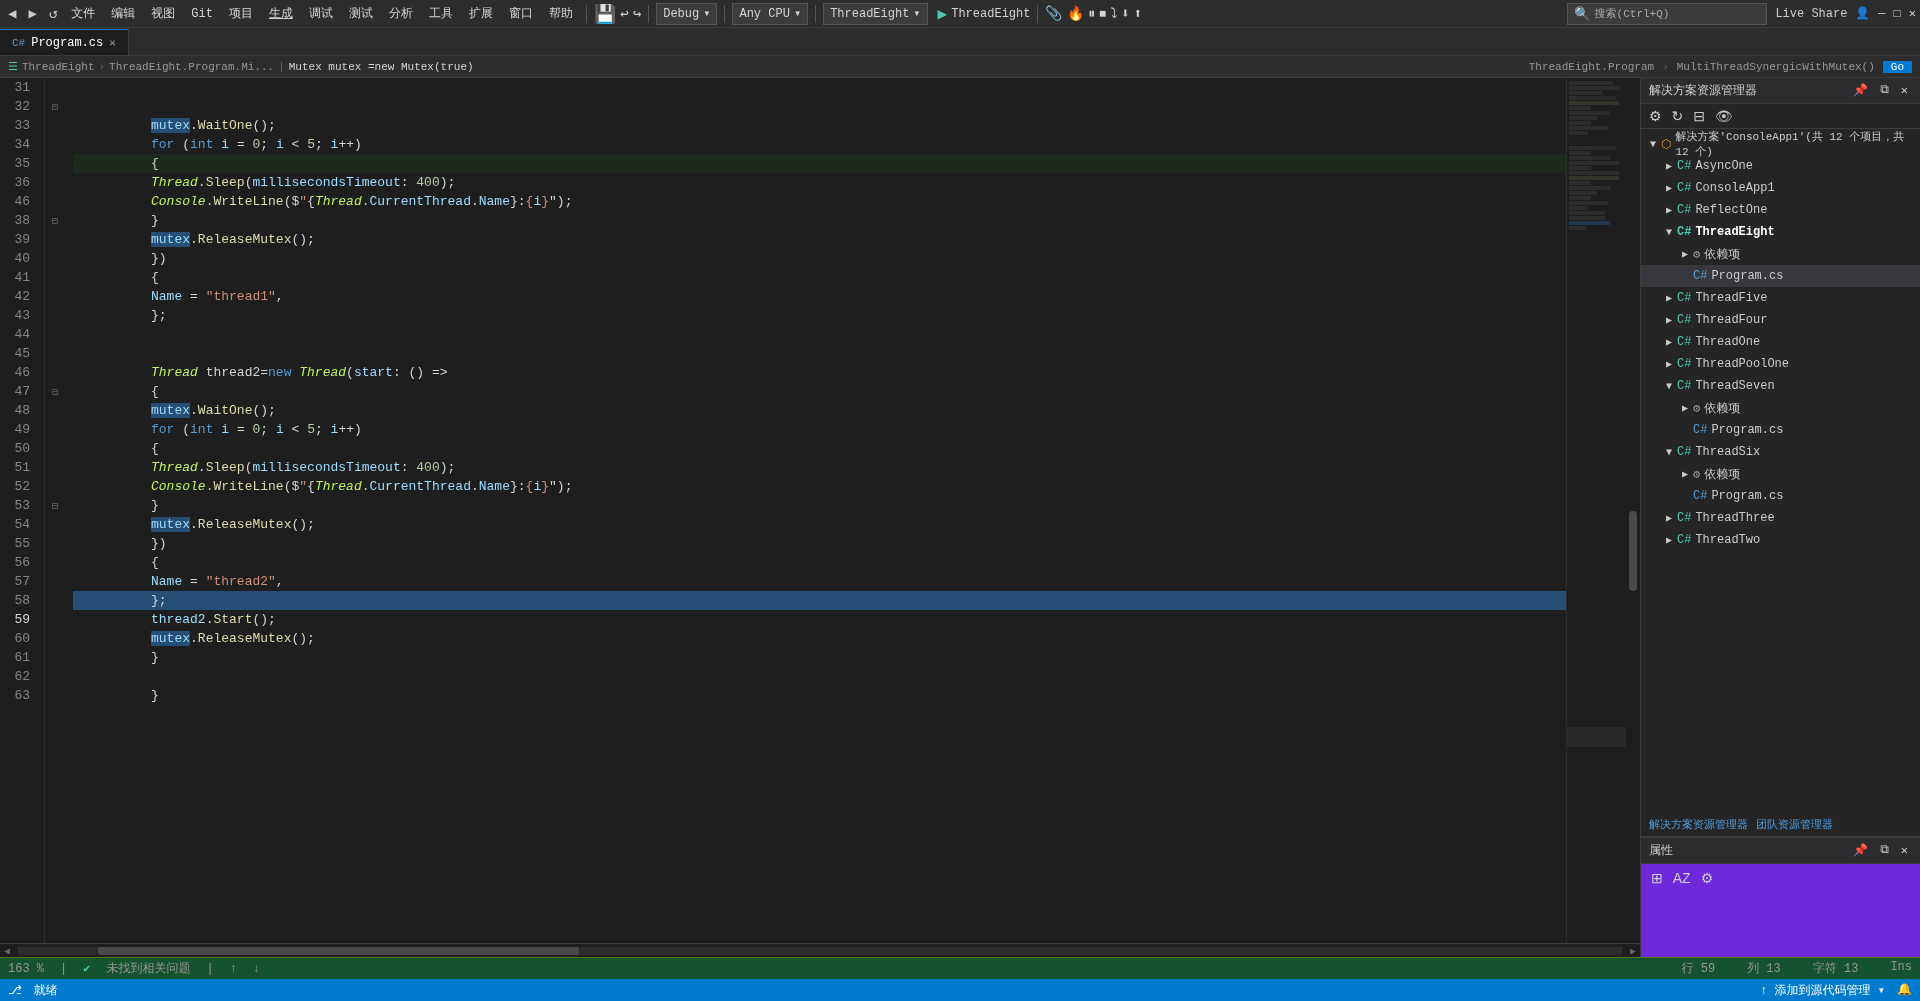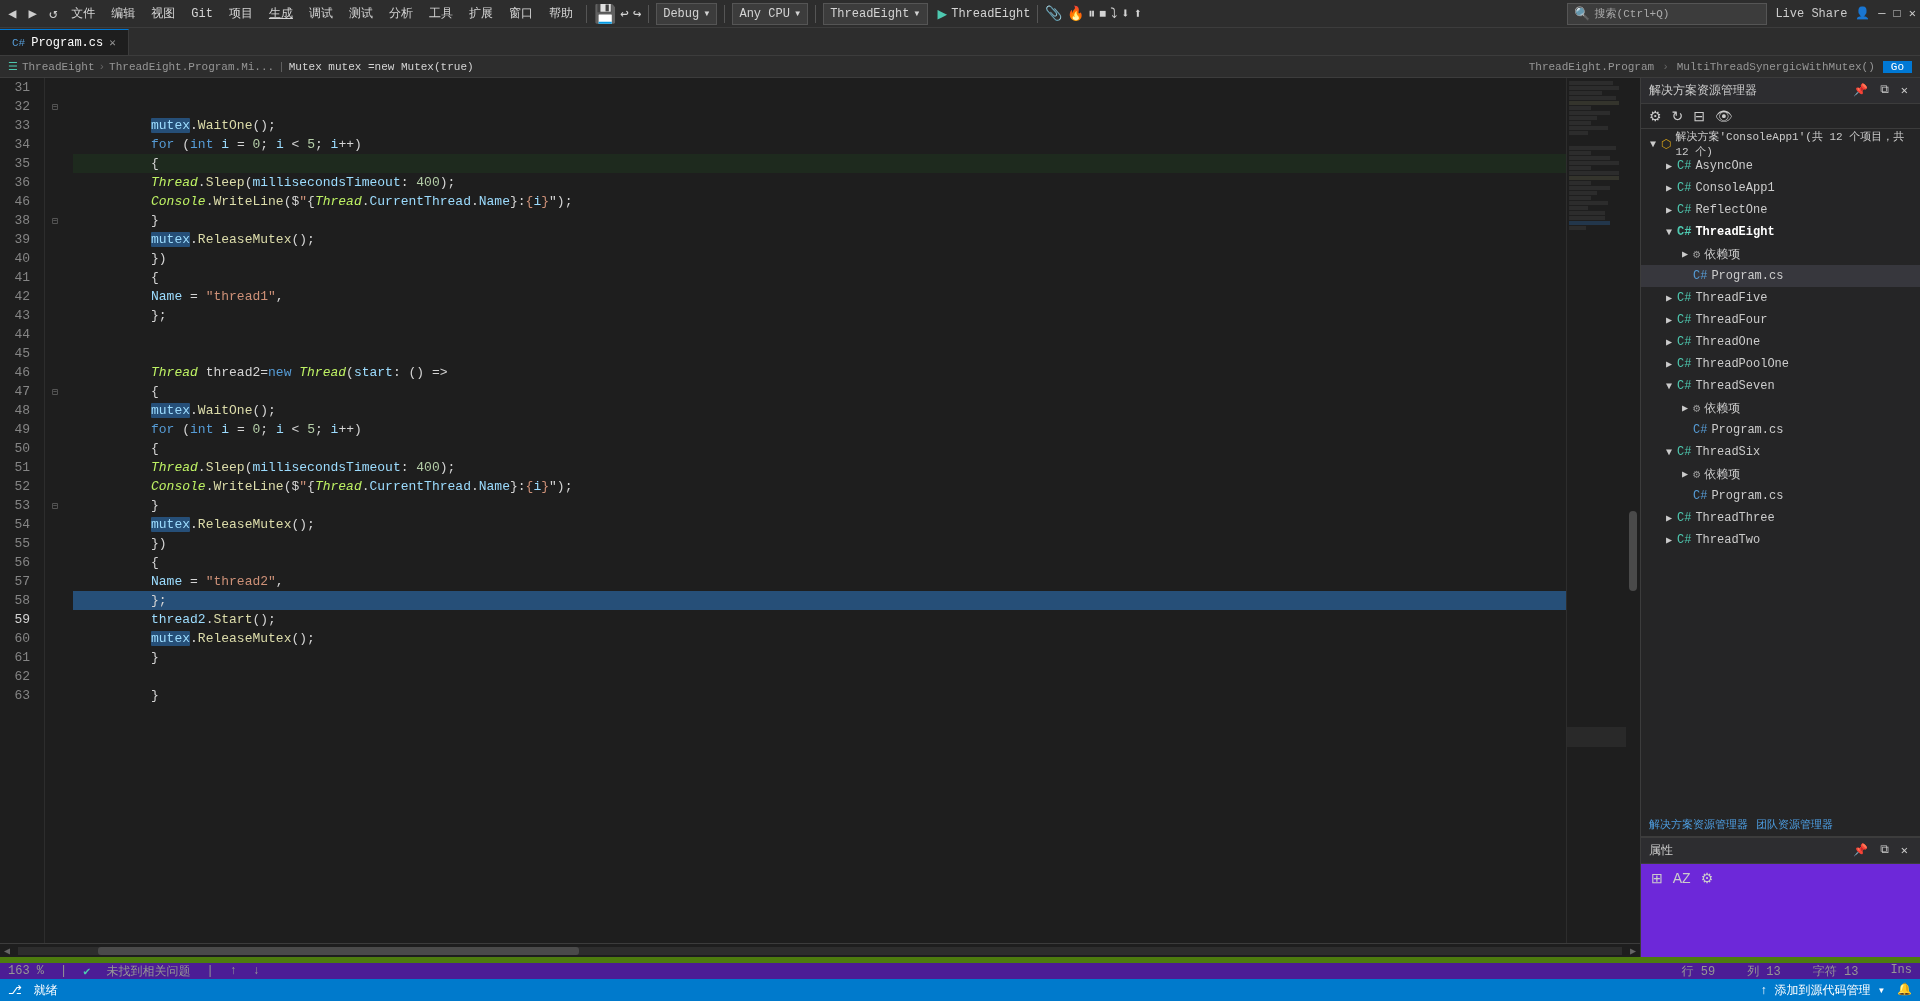--- a/index.html
+++ b/index.html
@@ -247,28 +247,28 @@
       align-items: center;
       padding: 0 8px;
       gap: 12px;
       font-size: 12px;
       color: #ffffff;
     }
     .bottom-bar-right { margin-left: auto; display: flex; gap: 12px; }
 
     
     .indicator-bar {
-      background: #4c1d95;
+      background: #14532d;
       height: 22px;
       display: flex;
       align-items: center;
       padding: 0 8px;
       font-size: 12px;
       color: #969696;
-      border-top: 6px solid #4d7c0f;
+      border-top: 1px solid #4d7c0f;
       gap: 16px;
     }
     .indicator-bar .right { margin-left: auto; display: flex; gap: 32px; }
     .status-green { color: #4ec9b0; }
 
     .horizontal-scrollbar {
       height: 14px;
       background: #1e1e1e;
       border-top: 1px solid #3c3c3c;
       display: flex;

